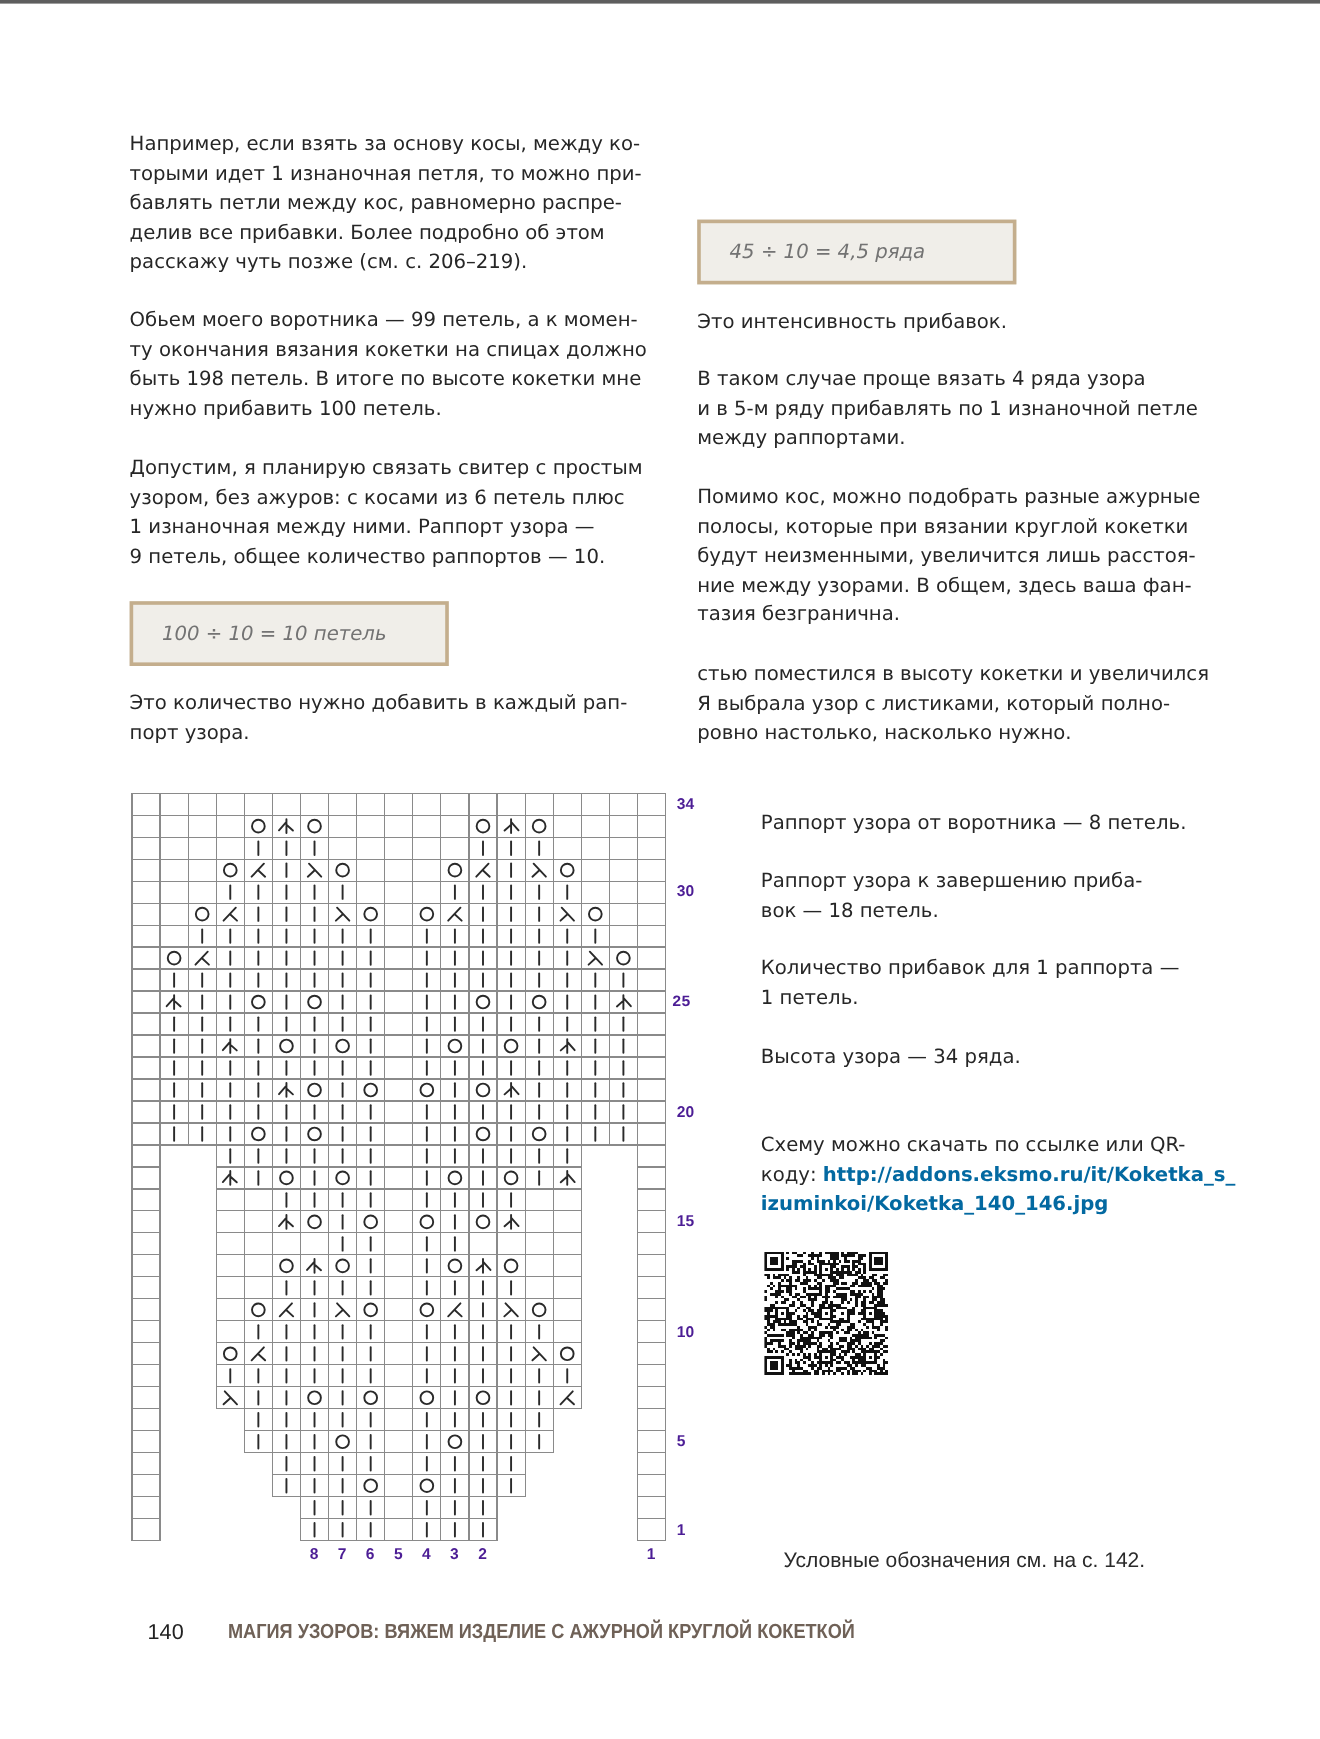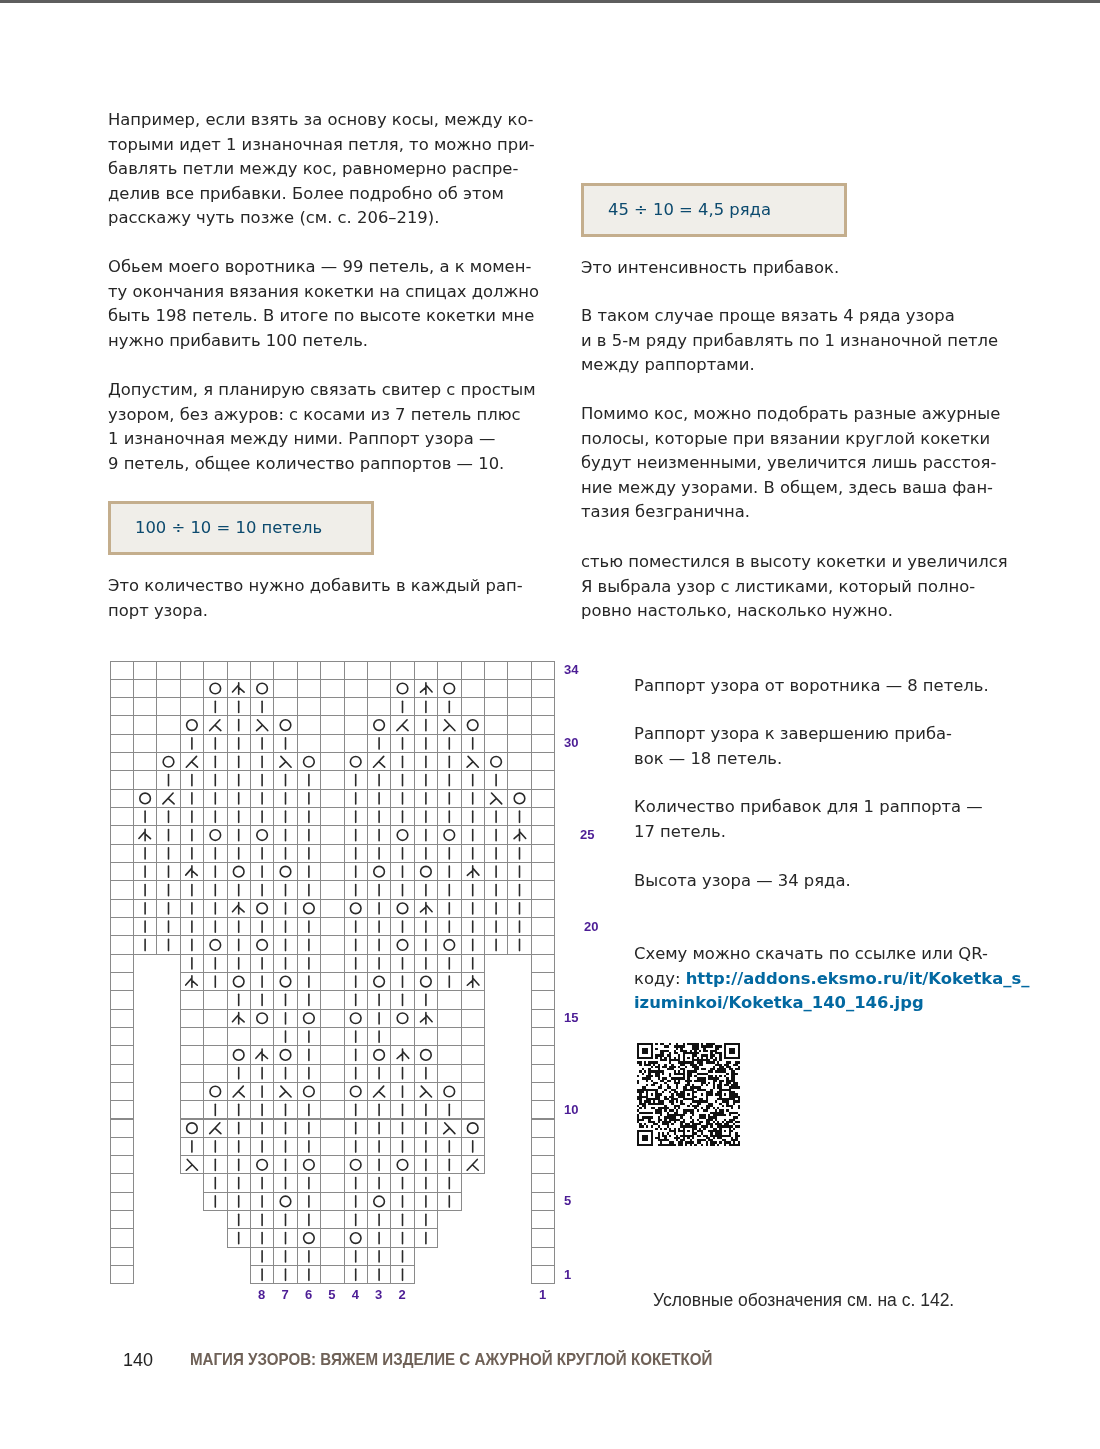--- a/index.html
+++ b/index.html
@@ -23,24 +23,25 @@
   .txt .line { display: block; height: 24.5px; }
   .formula-box {
     position: absolute;
     width: 266px;
     height: 54px;
     box-sizing: border-box;
     border: 3px solid #c4ae8d;
     background: #f0eee9;
     font-family: "DejaVu Sans", sans-serif;
     font-size: 16.4px;
-    color: #0c4a6e;
+    color: #737373;
     line-height: 48px;
     padding-left: 24px;
     white-space: nowrap;
+    font-style: italic;
   }
   .link-bold { font-weight: bold; color: #0369a1; text-decoration: none; }
   .legend-note {
     position: absolute;
     font-family: "Liberation Sans", sans-serif;
     font-size: 17.5px;
     color: #2a2a2a;
     white-space: nowrap;
     line-height: 24px;
   }
@@ -84,21 +85,21 @@
 
   <div class="txt" style="left:108px; top:252px;">
     <span class="line">Обьем моего воротника — 99 петель, а к момен-</span>
     <span class="line">ту окончания вязания кокетки на спицах должно</span>
     <span class="line">быть 198 петель. В итоге по высоте кокетки мне</span>
     <span class="line">нужно прибавить 100 петель.</span>
   </div>
 
   <div class="txt" style="left:108px; top:375px;">
     <span class="line">Допустим, я планирую связать свитер с простым</span>
-    <span class="line">узором, без ажуров: с косами из 7 петель плюс</span>
+    <span class="line">узором, без ажуров: с косами из 6 петель плюс</span>
     <span class="line">1 изнаночная между ними. Раппорт узора —</span>
     <span class="line">9 петель, общее количество раппортов — 10.</span>
   </div>
 
   <div class="formula-box" style="left:108px; top:498px;">
     <span>100 ÷ 10 = 10 петель</span>
   </div>
 
   <div class="txt" style="left:108px; top:571px;">
     <span class="line">Это количество нужно добавить в каждый рап-</span>
@@ -2152,22 +2153,22 @@
           <path d="M11.7 3.6 L11.7 14.8" class="sym"></path>
         </g>
         <g transform="translate(422.20,607.56)">
           <rect x="0" y="0" width="23.4" height="18.32" class="cell"></rect>
         </g>
       </svg>
   </div>
   <div id="row-labels">
       <div class="axis-label" style="left: 564px; top: 660.2px;">34</div>
       <div class="axis-label" style="left: 564px; top: 733.4px;">30</div>
-      <div class="axis-label" style="left: 580px; top: 825px;">25</div>
-      <div class="axis-label" style="left: 584px; top: 916.6px;">20</div>
+      <div class="axis-label" style="left: 560px; top: 825px; font-family: Liberation Mono, monospace;">25</div>
+      <div class="axis-label" style="left: 564px; top: 916.6px;">20</div>
       <div class="axis-label" style="left: 564px; top: 1008.2px;">15</div>
       <div class="axis-label" style="left: 564px; top: 1099.8px;">10</div>
       <div class="axis-label" style="left: 564px; top: 1191.4px;">5</div>
       <div class="axis-label" style="left: 564px; top: 1264.7px;">1</div>
     </div>
   <div id="col-labels">
       <div class="axis-label" style="left: 258.1px; top: 1285px;">8</div>
       <div class="axis-label" style="left: 281.5px; top: 1285px;">7</div>
       <div class="axis-label" style="left: 304.9px; top: 1285px;">6</div>
       <div class="axis-label" style="left: 328.3px; top: 1285px;">5</div>
@@ -2179,21 +2180,21 @@
 
   <div class="txt" style="left:634px; top:671px;">
     <span class="line">Раппорт узора от воротника — 8 петель.</span>
   </div>
   <div class="txt" style="left:634px; top:719px;">
     <span class="line">Раппорт узора к завершению приба-</span>
     <span class="line">вок — 18 петель.</span>
   </div>
   <div class="txt" style="left:634px; top:792px;">
     <span class="line">Количество прибавок для 1 раппорта —</span>
-    <span class="line">17 петель.</span>
+    <span class="line">1 петель.</span>
   </div>
   <div class="txt" style="left:634px; top:866px;">
     <span class="line">Высота узора — 34 ряда.</span>
   </div>
   <div class="txt" style="left:634px; top:939px;">
     <span class="line">Схему можно скачать по ссылке или QR-</span>
     <span class="line">
       <span>коду: </span><a class="link-bold">http://addons.eksmo.ru/it/Koketka_s_</a>
     </span>
     <span class="line">

